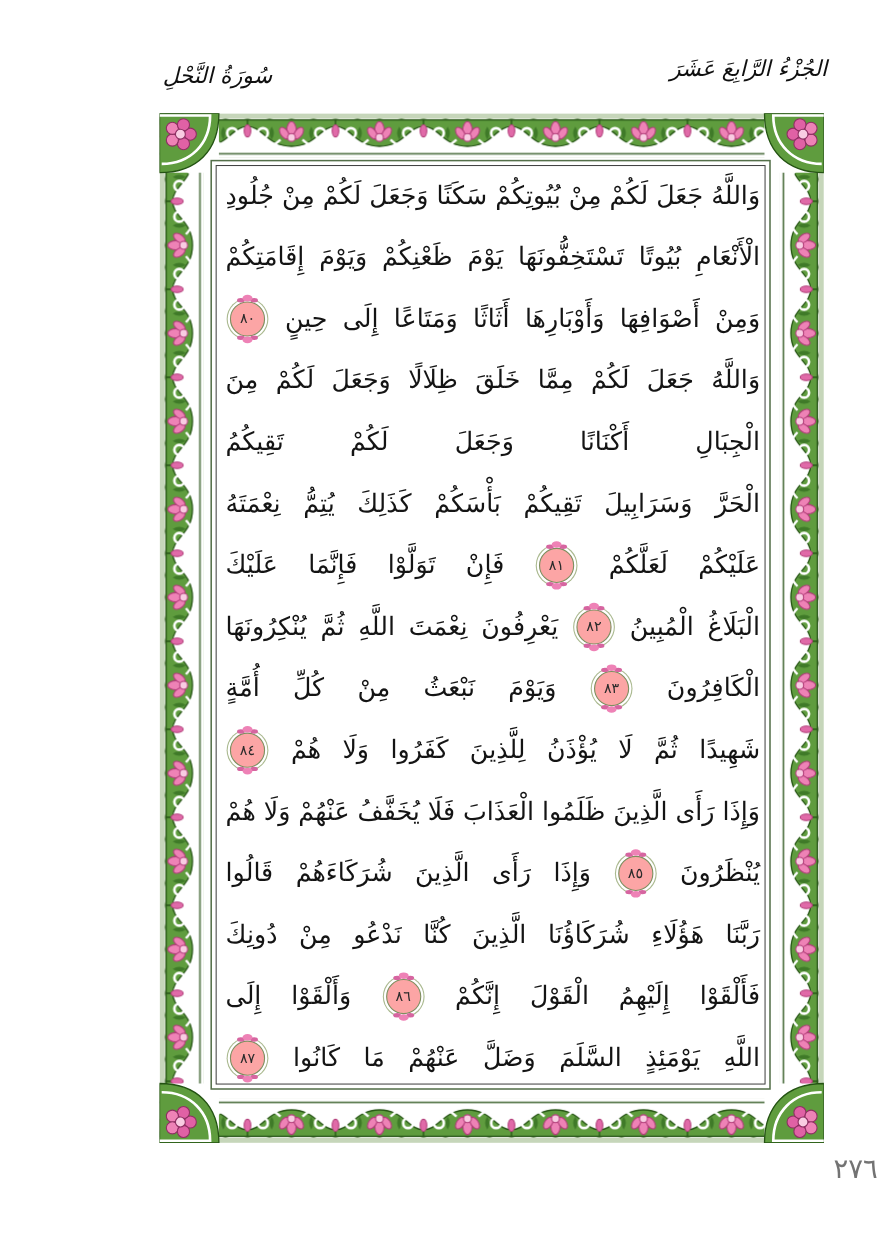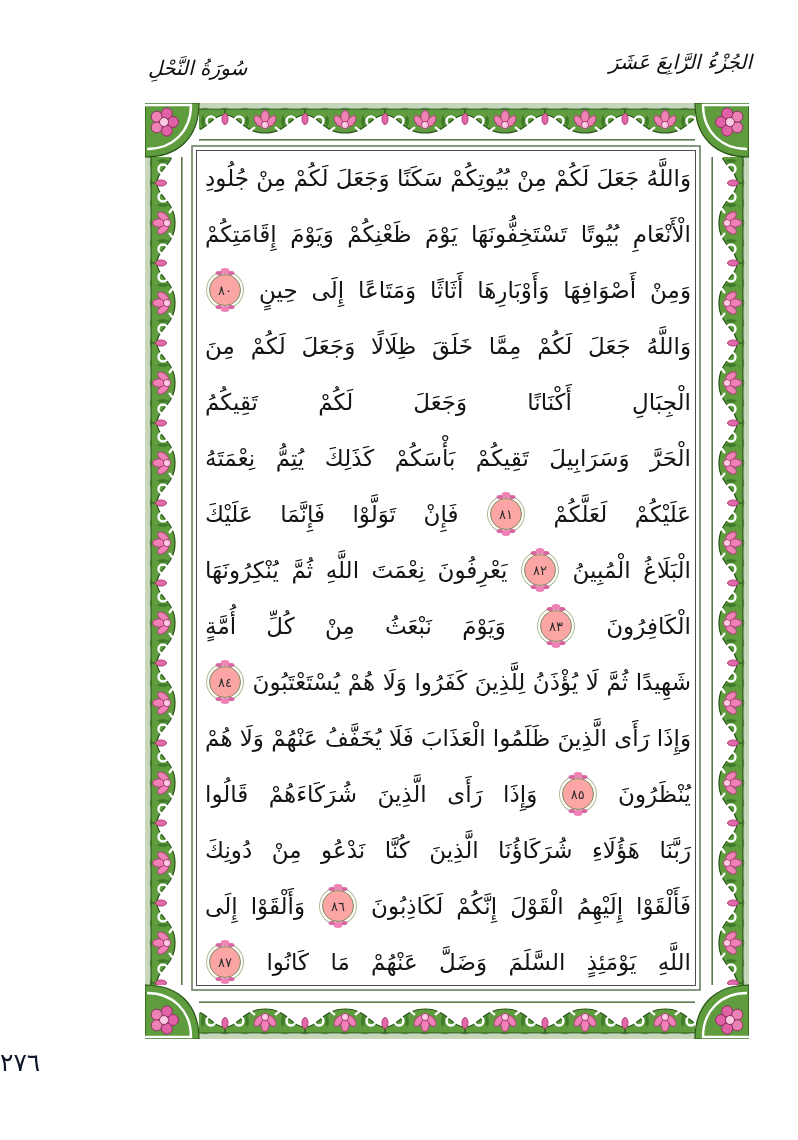--- a/index.html
+++ b/index.html
@@ -28,22 +28,22 @@
     box-shadow:0 0 0 2px #ffffff,0 0 0 3px #aab98f;
     font-size:13px;line-height:1;color:#2b2b2b;margin:0 4px;
   }
   .vm::before,.vm::after{
     content:"";position:absolute;left:50%;transform:translateX(-50%);
     width:9px;height:6px;border-radius:50%;background:#ee82b6;
   }
   .vm::before{top:-7px;box-shadow:-6px 2px 0 -1px #d665a0,6px 2px 0 -1px #d665a0;}
   .vm::after{bottom:-7px;box-shadow:-6px -2px 0 -1px #d665a0,6px -2px 0 -1px #d665a0;}
   .page-num{
-    position:absolute;top:1048px;left:0;width:798px;text-align:left;
-    font-size:25px;color:#0f172a;
+    position:absolute;top:1048px;left:0;width:798px;text-align:right;
+    font-size:25px;color:#737373;
   }
 </style>
 </head>
 <body>
 
 <div class="page">
 
   <div class="hdr hdr-juz">الجُزْءُ الرَّابِعَ عَشَرَ</div>
   <div class="hdr hdr-surah">سُورَةُ النَّحْلِ</div>
 
@@ -198,21 +198,20 @@
       </div>
       <div class="qline">
         <span class="word">شَهِيدًا</span>
         <span class="word">ثُمَّ</span>
         <span class="word">لَا</span>
         <span class="word">يُؤْذَنُ</span>
         <span class="word">لِلَّذِينَ</span>
         <span class="word">كَفَرُوا</span>
         <span class="word">وَلَا</span>
         <span class="word">هُمْ</span>
-        <span class="word">يُسْتَعْتَبُونَ</span>
         <span class="vm">٨٤</span>
       </div>
       <div class="qline">
         <span class="word">وَإِذَا</span>
         <span class="word">رَأَى</span>
         <span class="word">الَّذِينَ</span>
         <span class="word">ظَلَمُوا</span>
         <span class="word">الْعَذَابَ</span>
         <span class="word">فَلَا</span>
         <span class="word">يُخَفَّفُ</span>
@@ -237,21 +236,20 @@
         <span class="word">كُنَّا</span>
         <span class="word">نَدْعُو</span>
         <span class="word">مِنْ</span>
         <span class="word">دُونِكَ</span>
       </div>
       <div class="qline">
         <span class="word">فَأَلْقَوْا</span>
         <span class="word">إِلَيْهِمُ</span>
         <span class="word">الْقَوْلَ</span>
         <span class="word">إِنَّكُمْ</span>
-        <span class="word">لَكَاذِبُونَ</span>
         <span class="vm">٨٦</span>
         <span class="word">وَأَلْقَوْا</span>
         <span class="word">إِلَى</span>
       </div>
       <div class="qline">
         <span class="word">اللَّهِ</span>
         <span class="word">يَوْمَئِذٍ</span>
         <span class="word">السَّلَمَ</span>
         <span class="word">وَضَلَّ</span>
         <span class="word">عَنْهُمْ</span>

